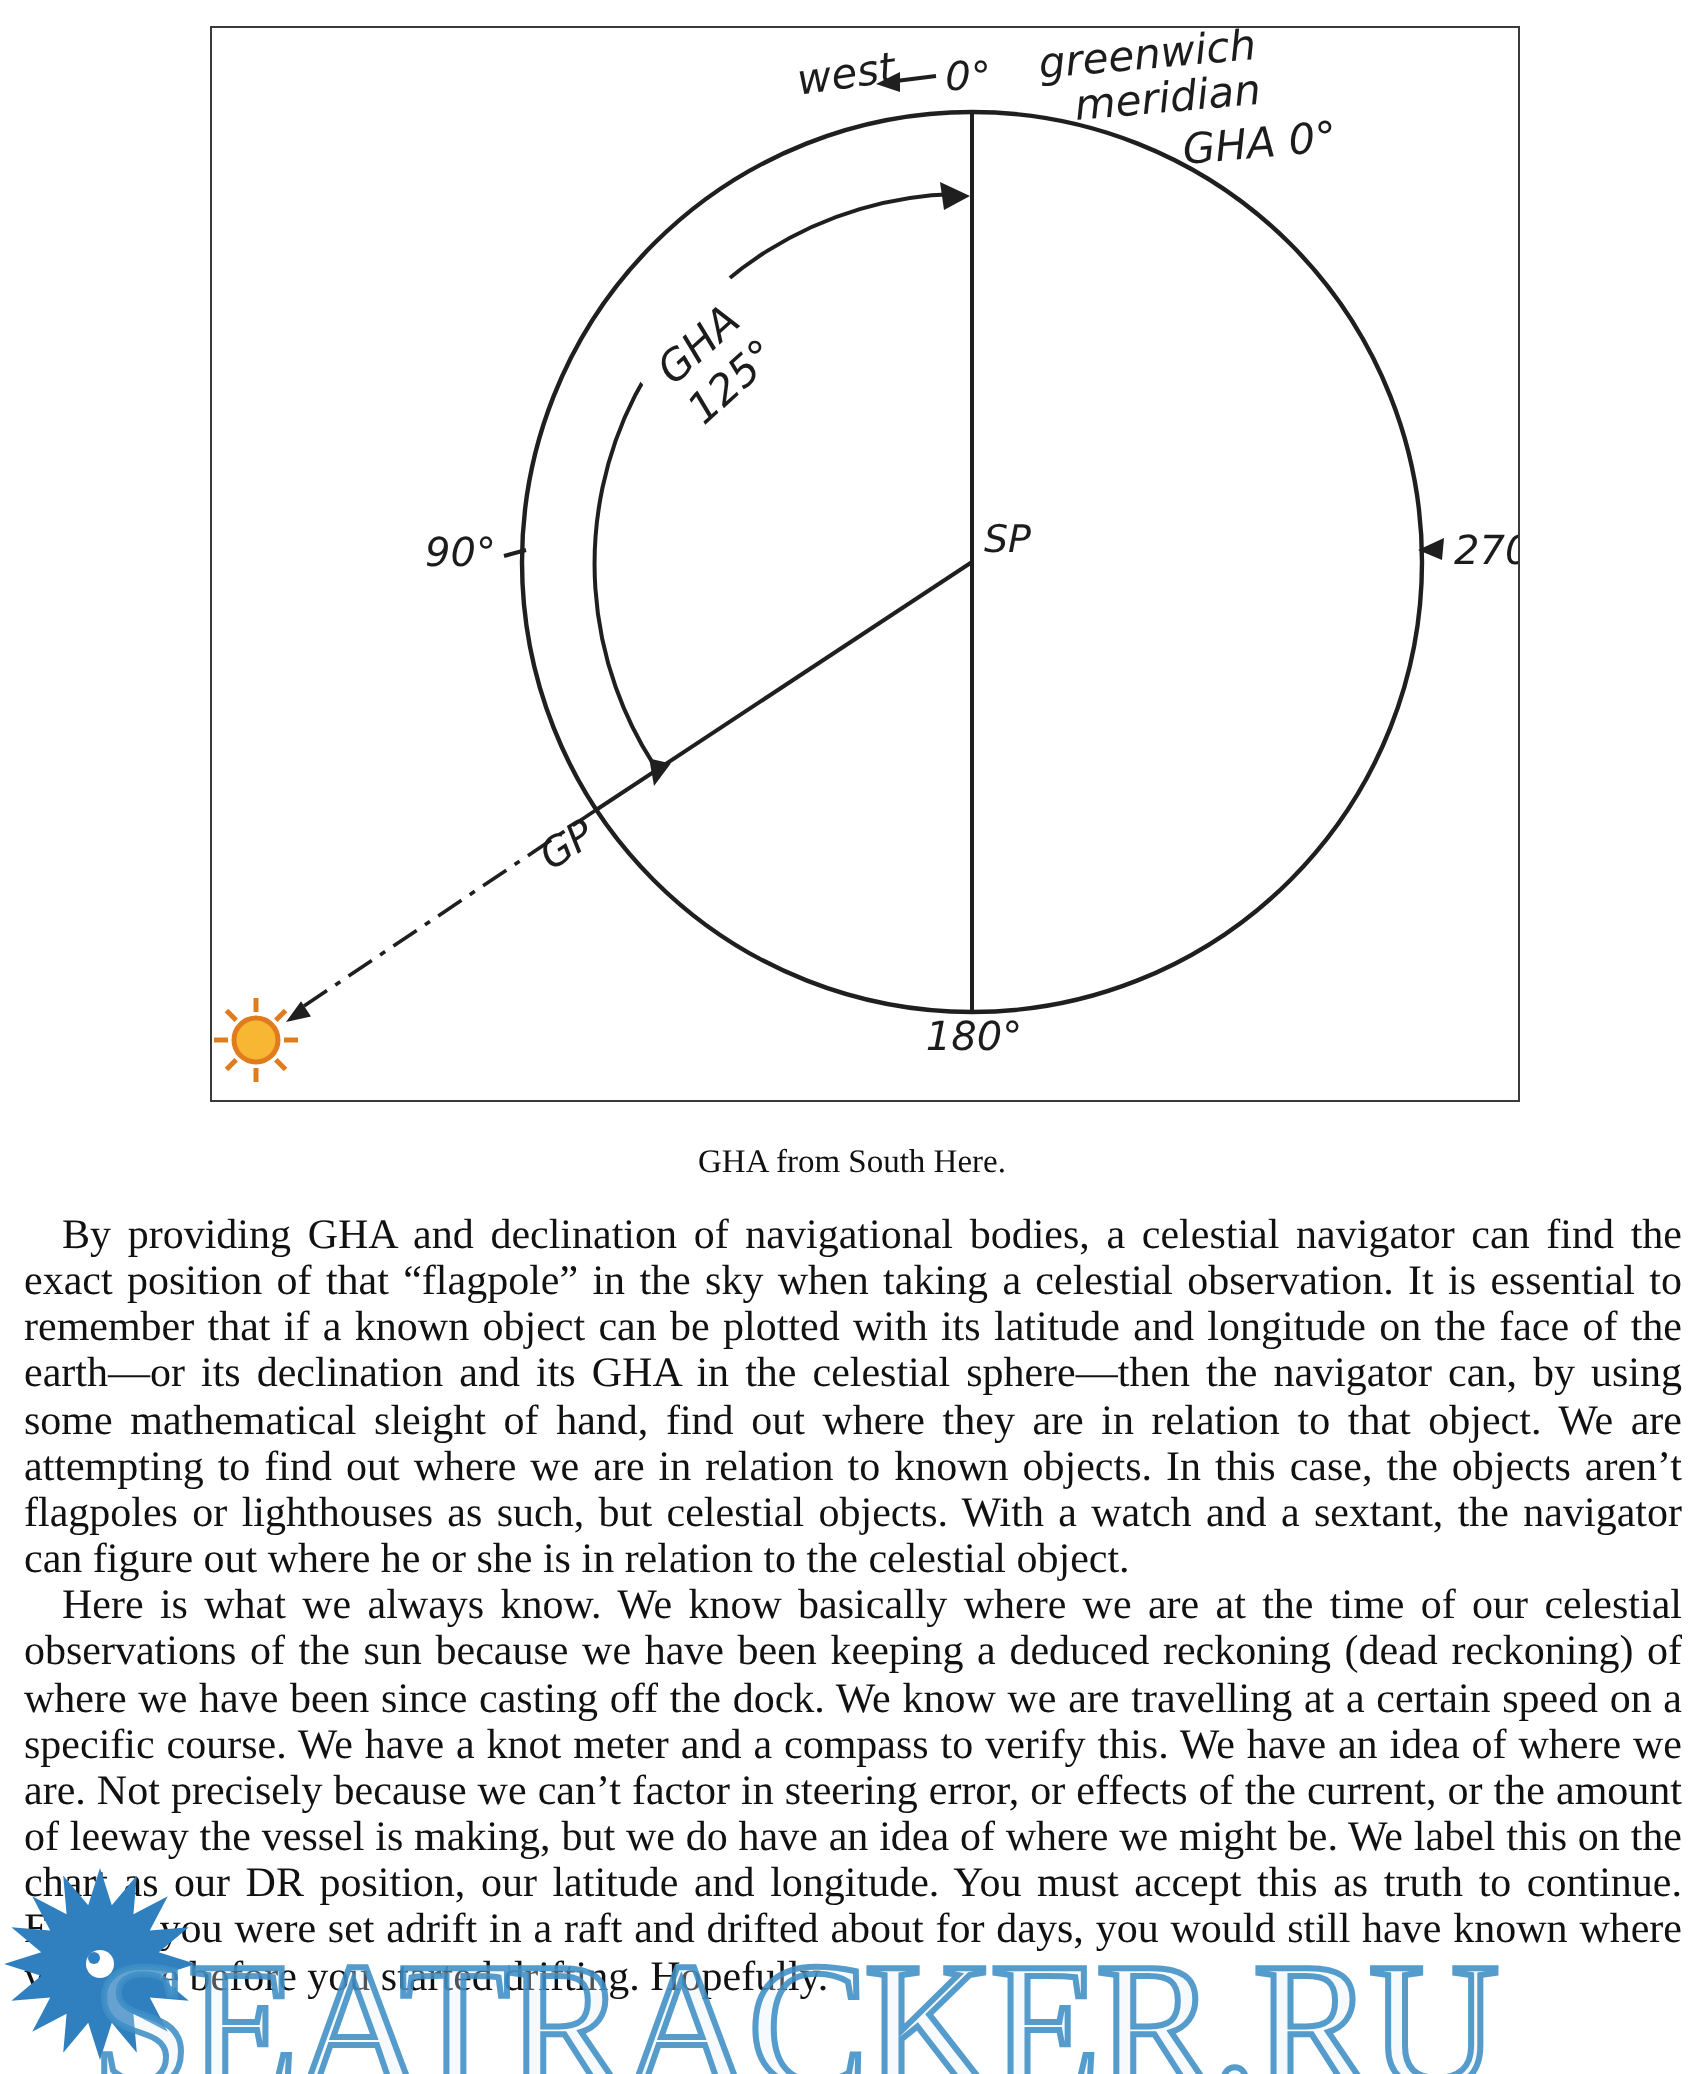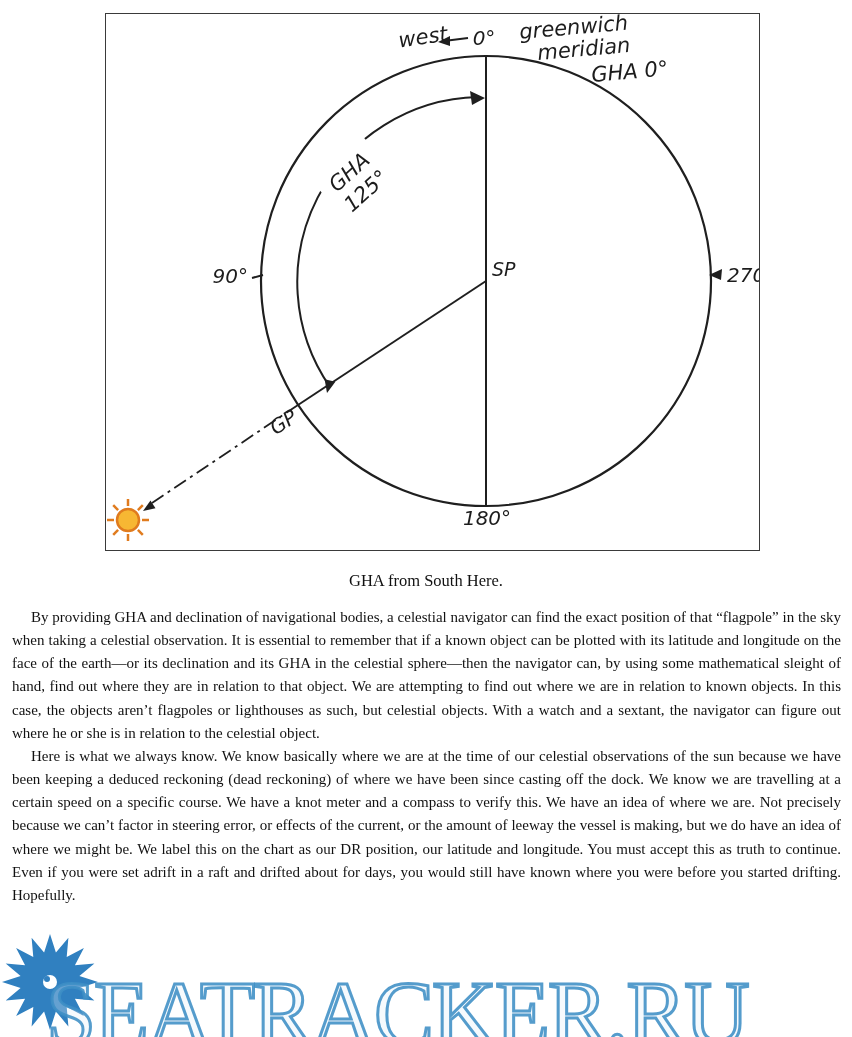--- a/index.html
+++ b/index.html
@@ -4,21 +4,21 @@
 <style>
   html,body{margin:0;padding:0;background:#fff;}
   .page{position:relative;width:852px;height:1037px;background:#ffffff;overflow:hidden;
         font-family:"Liberation Serif",serif;color:#111;}
   .figure-frame{position:absolute;left:105px;top:13px;width:653px;height:536px;
         border:1.5px solid #3a3a3a;background:#fff;box-sizing:content-box;}
   .figure-frame svg{display:block;}
   .caption{position:absolute;left:0;top:571px;width:852px;text-align:center;
         font-size:16.5px;color:#111;}
   .body-text{position:absolute;left:12px;top:606px;width:829px;
-        font-size:15px;line-height:23.15px;text-align:justify;}
+        font-size:21px;line-height:23.15px;text-align:justify;}
   .body-text p{margin:0;text-indent:19px;}
   .hand{font-family:"DejaVu Sans",sans-serif;font-style:italic;fill:#1c1c1c;}
   .ink{stroke:#1f1f1f;fill:none;}
   .watermark{position:absolute;left:0;top:918px;width:852px;height:119px;
         pointer-events:none;}
   .wm-text{position:absolute;left:46px;top:4px;
         font-family:"Liberation Serif",serif;font-weight:normal;
         font-size:90px;line-height:1;letter-spacing:-2px;white-space:nowrap;
         color:rgba(225,240,250,0.30);
         margin-top:47px;

